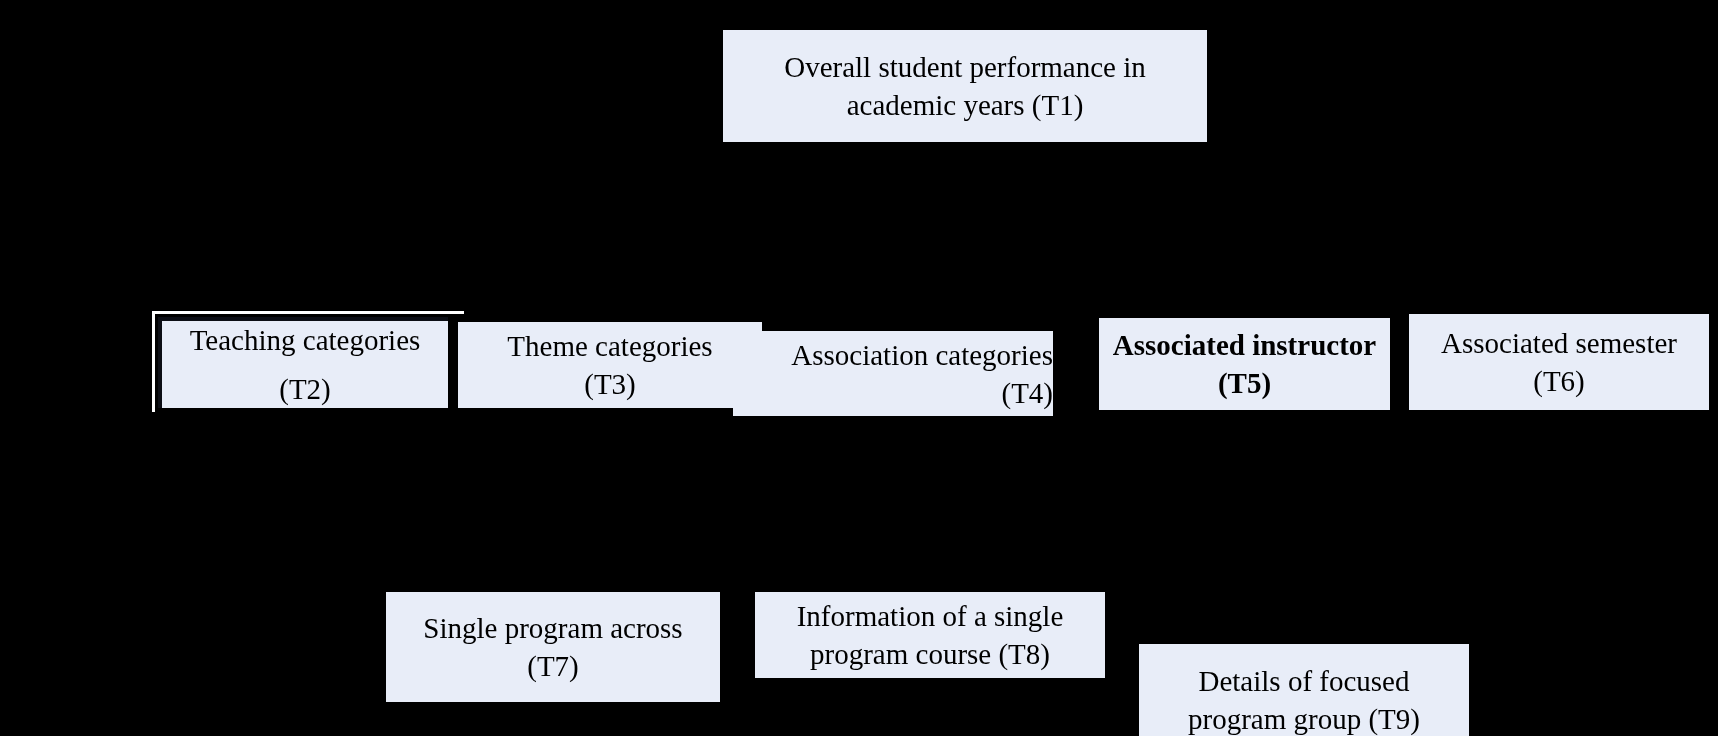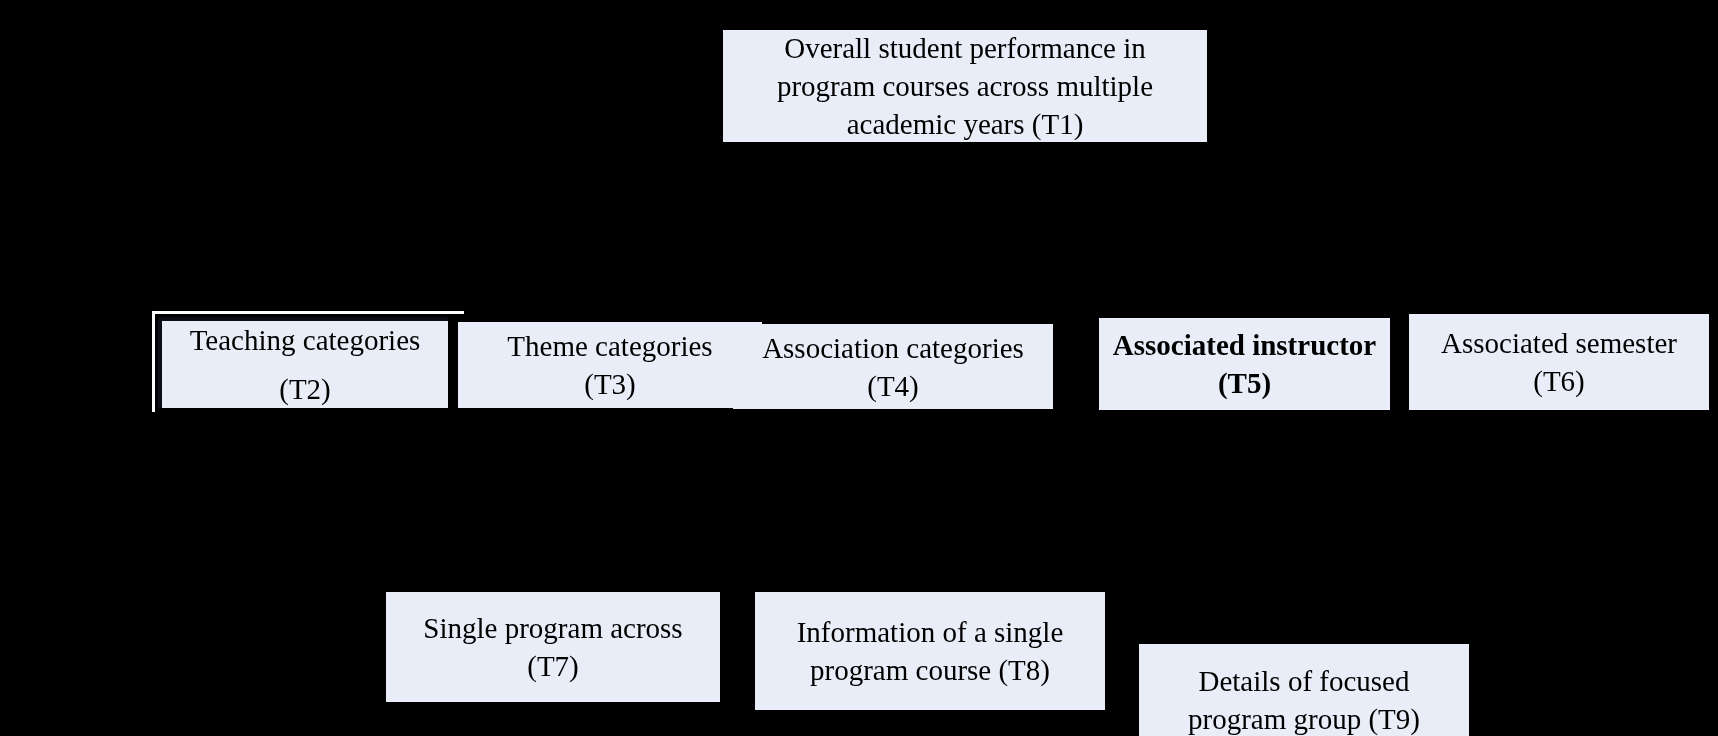--- a/index.html
+++ b/index.html
@@ -51,55 +51,54 @@
     background:var(--hl-white);
   }
 </style>
 </head>
 <body>
 
 <div class="stage">
 
   <div class="node" style="left:723px;top:30px;width:484px;height:112px;">
     <span>Overall student performance in</span>
-    <span>program courses across multiple</span>
     <span>academic years (T1)</span>
   </div>
 
   <div class="node node--highlight" style="left:158px;top:317px;width:290px;height:91px;">
     <span>Teaching categories</span>
     <span>(T2)</span>
   </div>
 
   <div class="node" style="left:458px;top:322px;width:304px;height:86px;">
     <span>Theme categories</span>
     <span>(T3)</span>
   </div>
 
-  <div class="node" style="left:733px;top:324px;width:320px;height:85px;">
+  <div class="node" style="left:733px;top:331px;width:320px;height:85px;align-items:flex-end;">
     <span>Association categories</span>
     <span>(T4)</span>
   </div>
 
   <div class="node" style="left:1099px;top:318px;width:291px;height:92px;font-weight:bold;">
     <span>Associated instructor</span>
     <span>(T5)</span>
   </div>
 
   <div class="node" style="left:1409px;top:314px;width:300px;height:96px;">
     <span>Associated semester</span>
     <span>(T6)</span>
   </div>
 
   <div class="node" style="left:386px;top:592px;width:334px;height:110px;">
     <span>Single program across</span>
     <span>(T7)</span>
   </div>
 
-  <div class="node" style="left:755px;top:592px;width:350px;height:118px;">
+  <div class="node" style="left:755px;top:592px;width:350px;height:86px;">
     <span>Information of a single</span>
     <span>program course (T8)</span>
   </div>
 
   <div class="node" style="left:1139px;top:596px;width:330px;height:112px;margin-top:48px;">
     <span>Details of focused</span>
     <span>program group (T9)</span>
   </div>
 
 </div>

